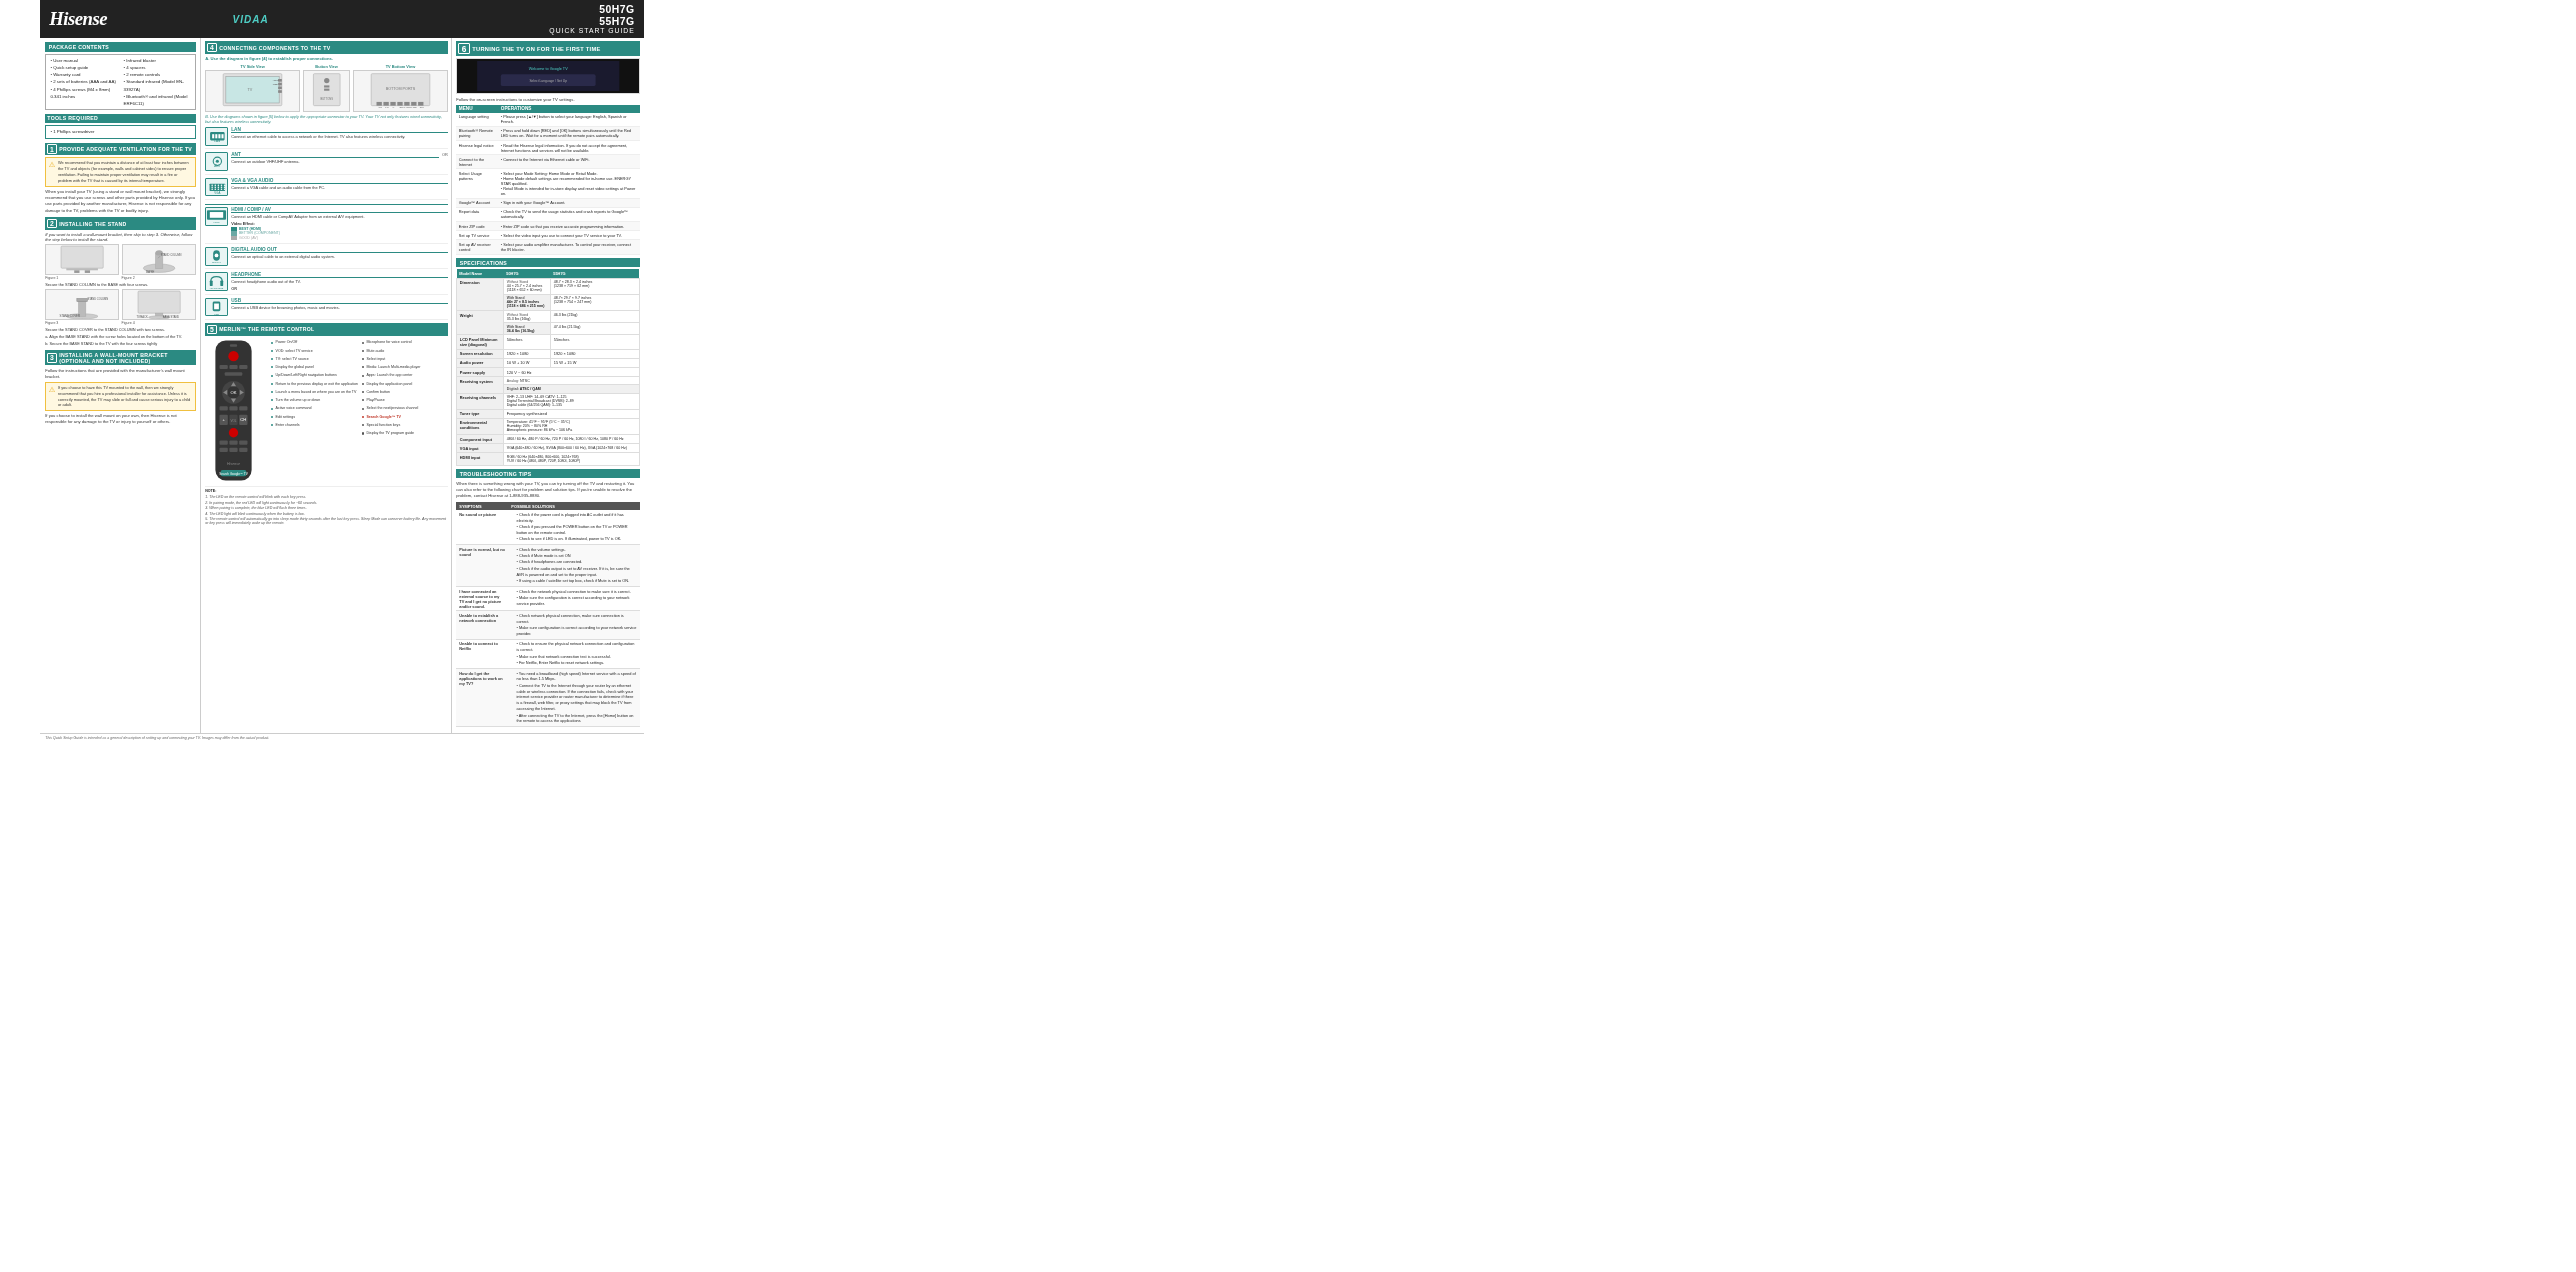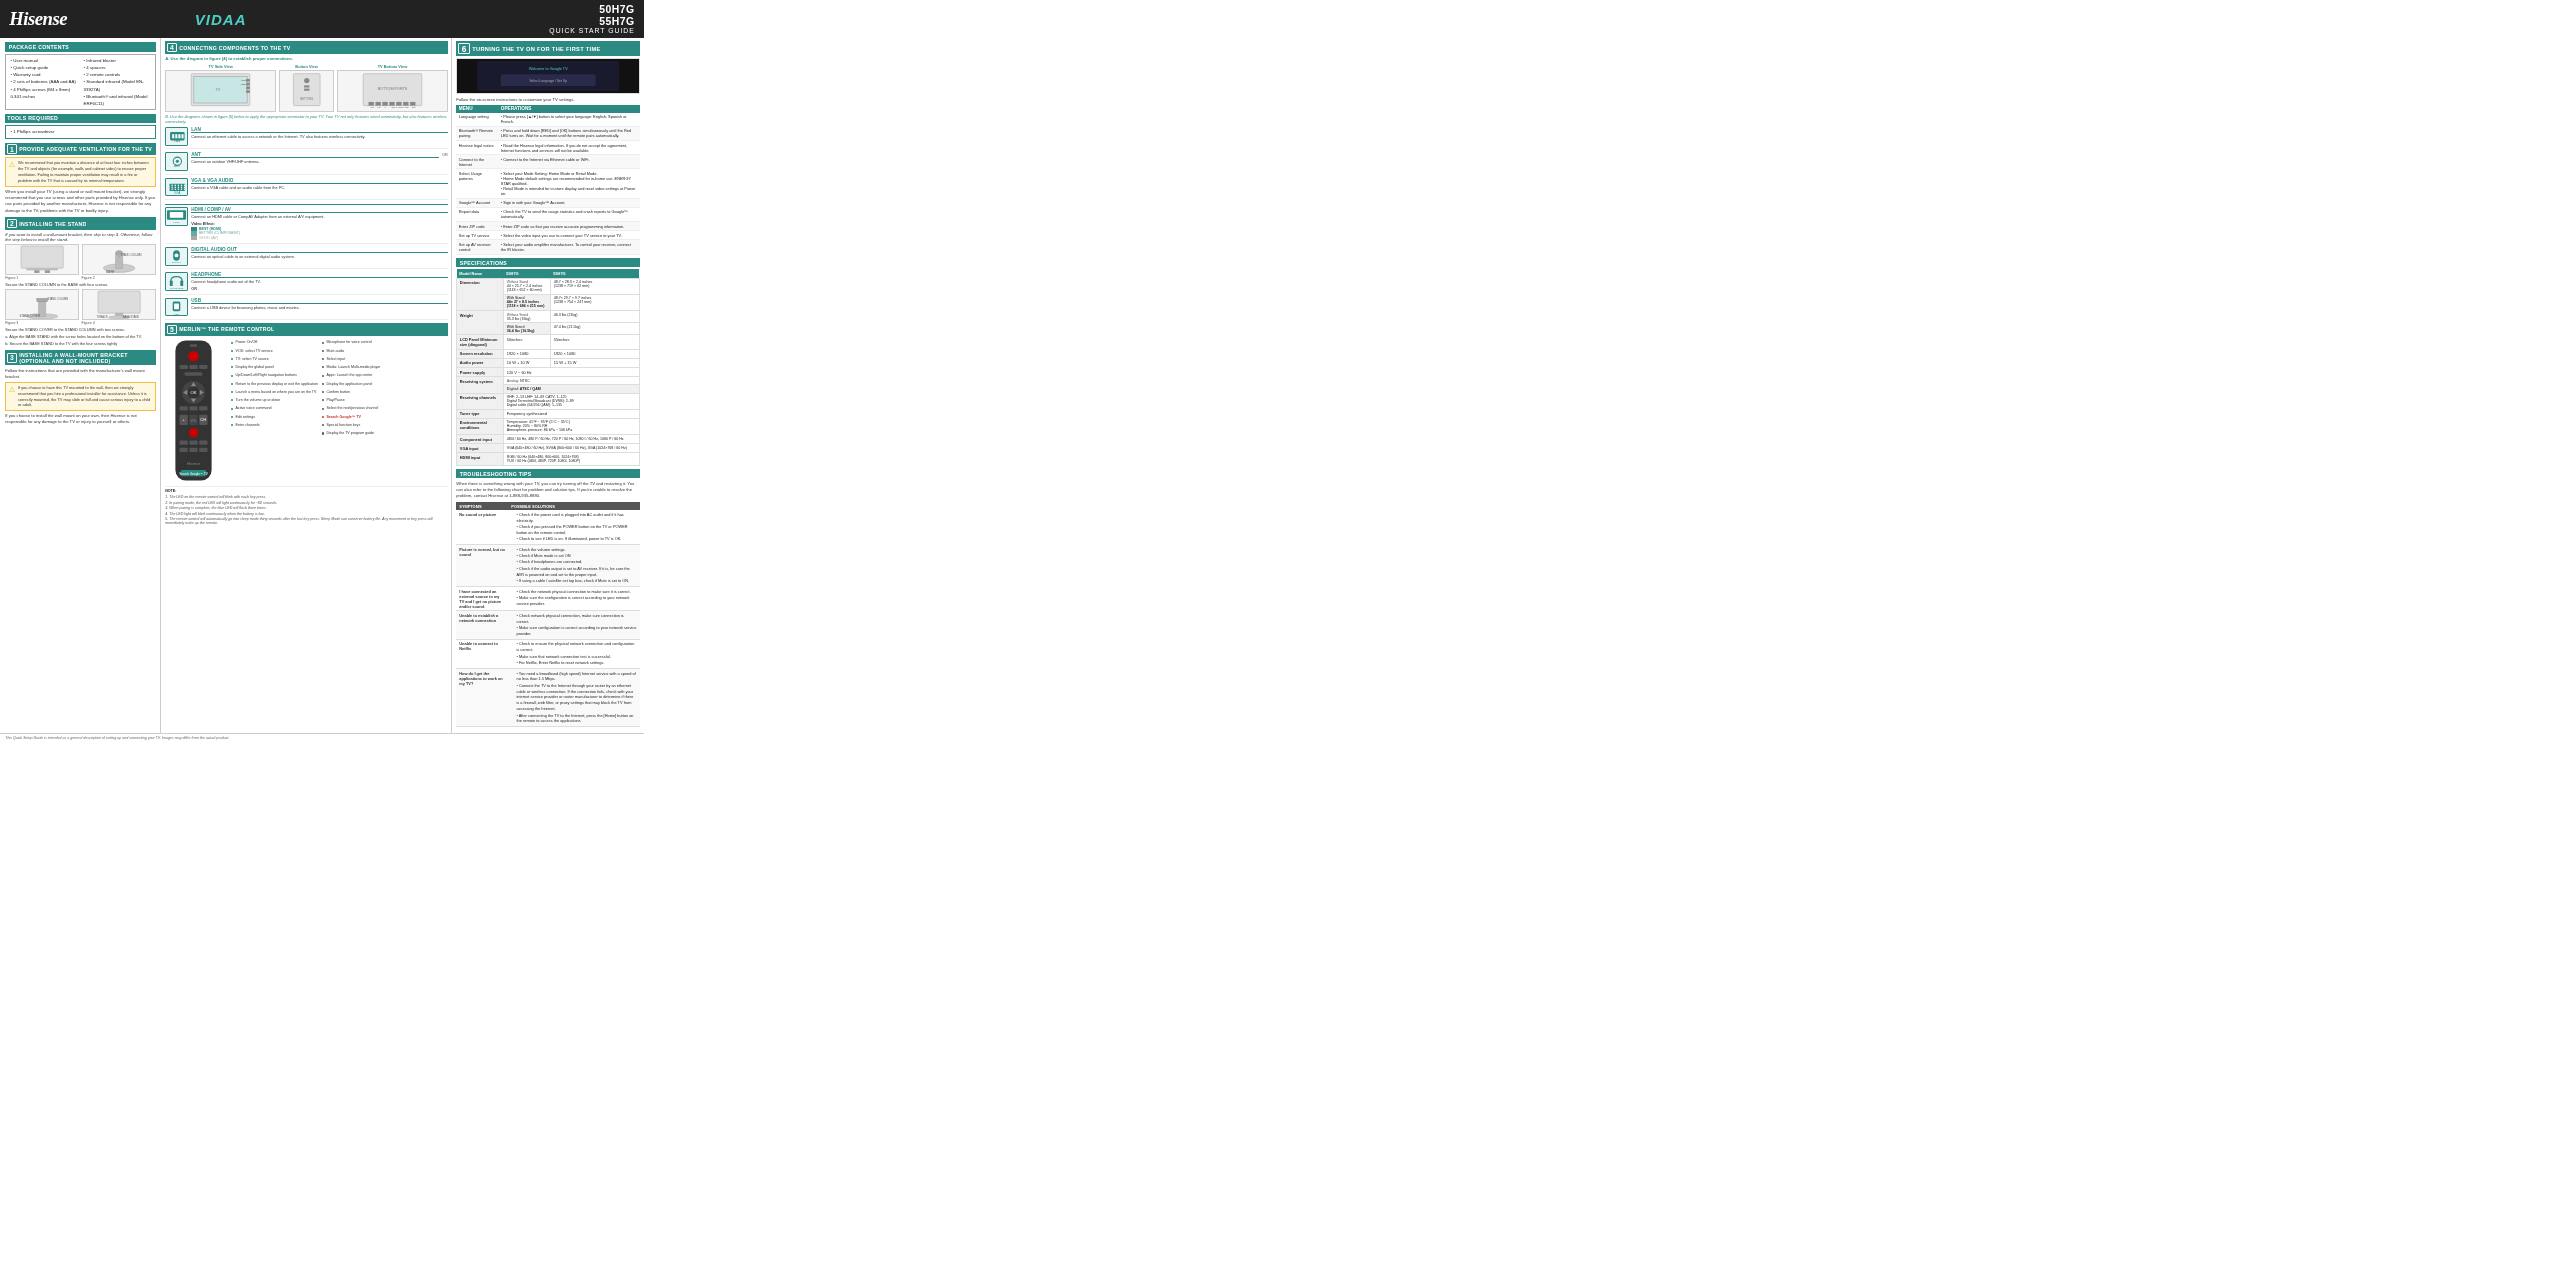--- a/index.html
+++ b/index.html
@@ -9,20 +9,21 @@
       font-size: 5.2px;
       color: #222;
       width: 644px;
       min-height: 318px;
       overflow-x: hidden;
     }
     .page-container {
       width: 644px;
       background: #fff;
       position: relative;
+      padding-left: 40px;
     }
     
     .header {
       background: #222;
       display: flex;
       align-items: center;
       padding: 4.2px 9.3px;
       min-height: 36px;
     }
     .header-logo {
@@ -396,21 +397,21 @@
   </style>
 </head>
 <body>
 
 <div class="page-container">
 
   <div class="header">
     <div class="header-logo">Hisense</div>
     <div style="flex:1; display:flex; flex-direction:column; align-items:center; justify-content:center;">
       <div class="header-vidaa-logo">
-        <span style="color:#4ecdc4; font-style:italic; font-size:15px;">VIDAA</span>
+        <span style="color:#4ecdc4; font-style:italic; font-size:10px;">VIDAA</span>
       </div>
     </div>
     <div class="header-vidaa">
       <div class="header-model">50H7G</div>
       <div class="header-model">55H7G</div>
       <div class="header-guide">QUICK START GUIDE</div>
     </div>
   </div>
 
   <div class="main-layout">

